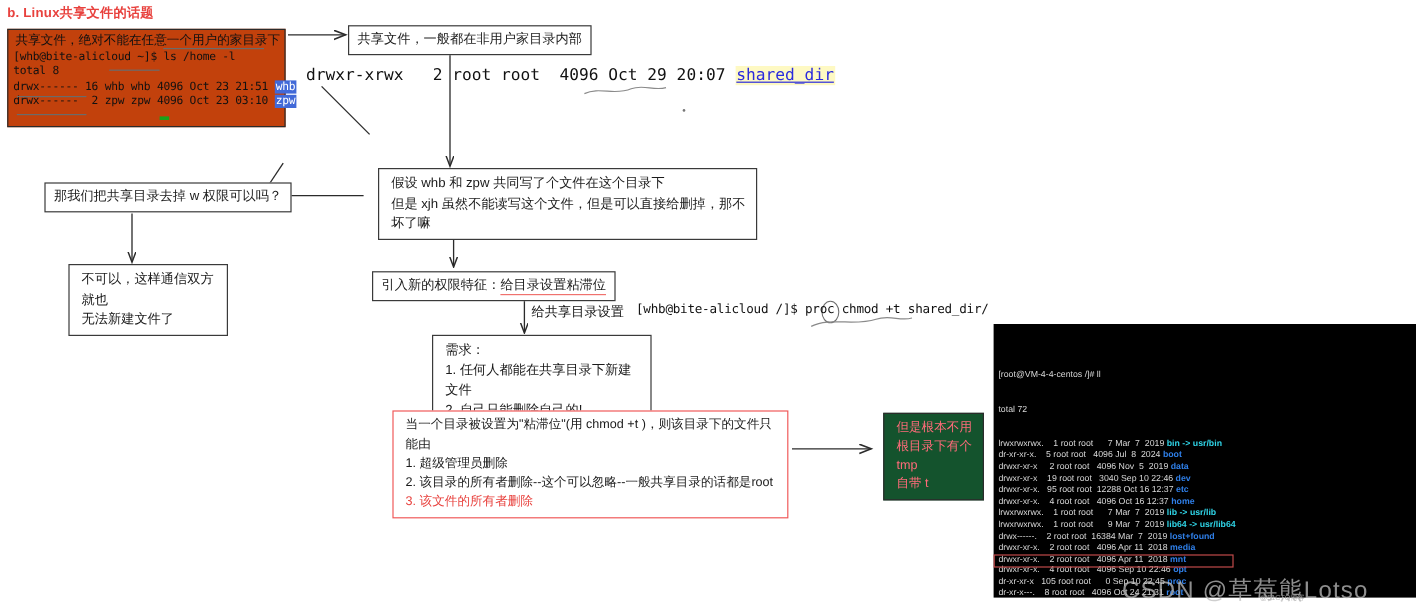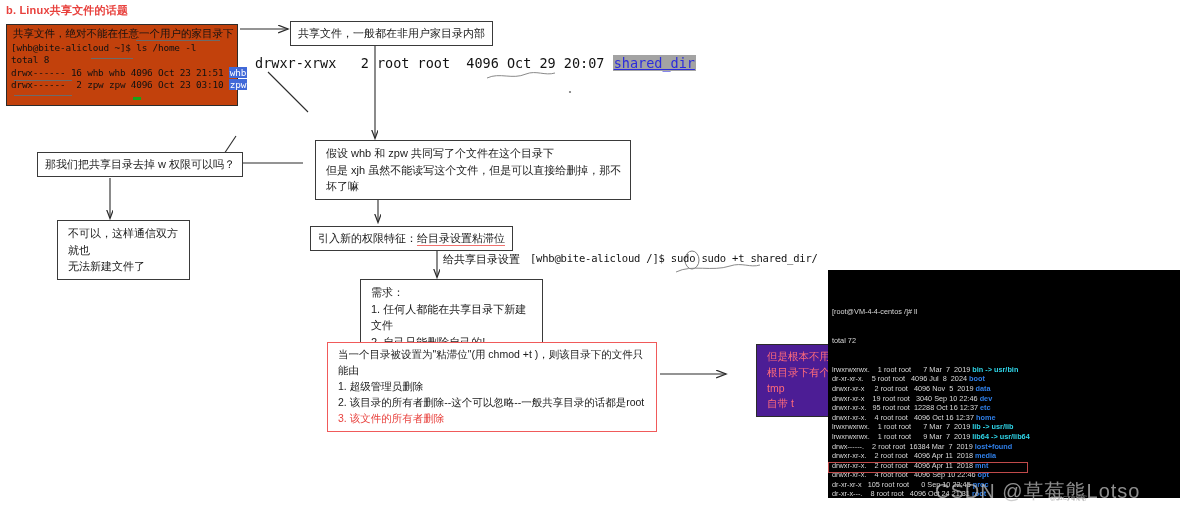--- a/index.html
+++ b/index.html
@@ -11,40 +11,40 @@
   
   .title{left:6px;top:3px;font-size:11px;color:#e8413d;font-weight:bold;
          letter-spacing:.2px;white-space:nowrap;}
 
   
   .box{border:1px solid #3a3a3a;background:#ffffff;box-sizing:border-box;
        font-size:11px;color:#1a1a1a;line-height:1.5;}
   .box.dbl{border:1.6px solid #3a3a3a;}
   .redbox{border:1.3px solid #f05a5a;background:#ffffff;box-sizing:border-box;
           font-size:10.5px;color:#1a1a1a;line-height:1.52;}
-  .pinkbox{border:1.4px solid #2b2b2b;background:#4c1d95;box-sizing:border-box;
-           color:#ff6b7a;font-size:10.5px;line-height:1.5;margin-left:20px;}
+  .pinkbox{border:1.4px solid #2b2b2b;background:#14532d;box-sizing:border-box;
+           color:#ff6b7a;font-size:10.5px;line-height:1.5;}
 
   
   .shot{left:6px;top:24px;width:232px;height:82px;border:1.6px solid #2b2b2b;
         background:#c2410c;box-sizing:border-box;}
   .shot .cn{font-size:10.5px;color:#111;padding:2px 0 1px 6px;white-space:nowrap;}
   .shot .mono{font-family:"DejaVu Sans Mono","Liberation Mono",monospace;
               font-size:9.4px;color:#111;padding-left:4px;white-space:pre;
               letter-spacing:-0.2px;line-height:1.32;}
   .hl-blue{background:#4169d8;color:#fff;padding:0 1px;}
   .green-dash{position:absolute;left:133px;top:97px;width:8px;height:2.5px;background:#19a319;}
 
   
   .ul{position:absolute;height:1px;background:#6b6b6b;}
 
   
   .permline{left:255px;top:55px;font-family:"DejaVu Sans Mono","Liberation Mono",monospace;
             font-size:13.5px;color:#111;white-space:pre;letter-spacing:0px;}
-  .hl-green{background:#a3a3a3;color:#2b2bdd;padding:0 1px;text-decoration:underline;}
+  .hl-green{background:#fef9c3;color:#2b2bdd;padding:0 1px;text-decoration:underline;}
 
   
   .term{left:828px;top:270px;width:352px;height:228px;background:#000;
         font-family:Liberation Sans, sans-serif;
         font-size:7.3px;line-height:9.6px;color:#d8d8d8;padding:18px 0 0 4px;
         box-sizing:border-box;white-space:pre;overflow:hidden;}
   .term .c-cyan{color:#2fd5e8;font-weight:bold;}
   .term .c-blue{color:#2f7fe8;font-weight:bold;}
   .hlrow{position:absolute;left:828px;top:462px;width:200px;height:11px;
          border:1px solid #c04a4a;box-sizing:border-box;pointer-events:none;}
@@ -134,21 +134,21 @@
   <div class="abs box pad nw" style="left:37px;top:152px;">那我们把共享目录去掉 w 权限可以吗？</div>
 
   <div class="abs box padlist" style="left:57px;top:220px;width:133px;">
     <div>不可以，这样通信双方就也</div>
     <div>无法新建文件了</div>
   </div>
 
   <div class="abs box pad nw" style="left:310px;top:226px;"><span>引入新的权限特征：</span><u class="red">给目录设置粘滞位</u></div>
 
   <div class="abs nw" style="left:443px;top:252px;font-size:11px;color:#111;">给共享目录设置</div>
-  <div class="abs nw mono-s" style="left:530px;top:252px;color:#111;">[whb@bite-alicloud /]$ sudo sudo +t shared_dir/</div>
+  <div class="abs nw mono-s" style="left:530px;top:252px;color:#111;">[whb@bite-alicloud /]$ proc chmod +t shared_dir/</div>
 
   <div class="abs box dbl padlist" style="left:360px;top:279px;width:183px;">
     <div>需求：</div>
     <div>1. 任何人都能在共享目录下新建文件</div>
     <div>2. 自己只能删除自己的!</div>
   </div>
 
   <div class="abs redbox padlist" style="left:327px;top:342px;width:330px;">
     <div>当一个目录被设置为"粘滞位"(用 chmod +t )，则该目录下的文件只能由</div>
     <div>1. 超级管理员删除</div>

